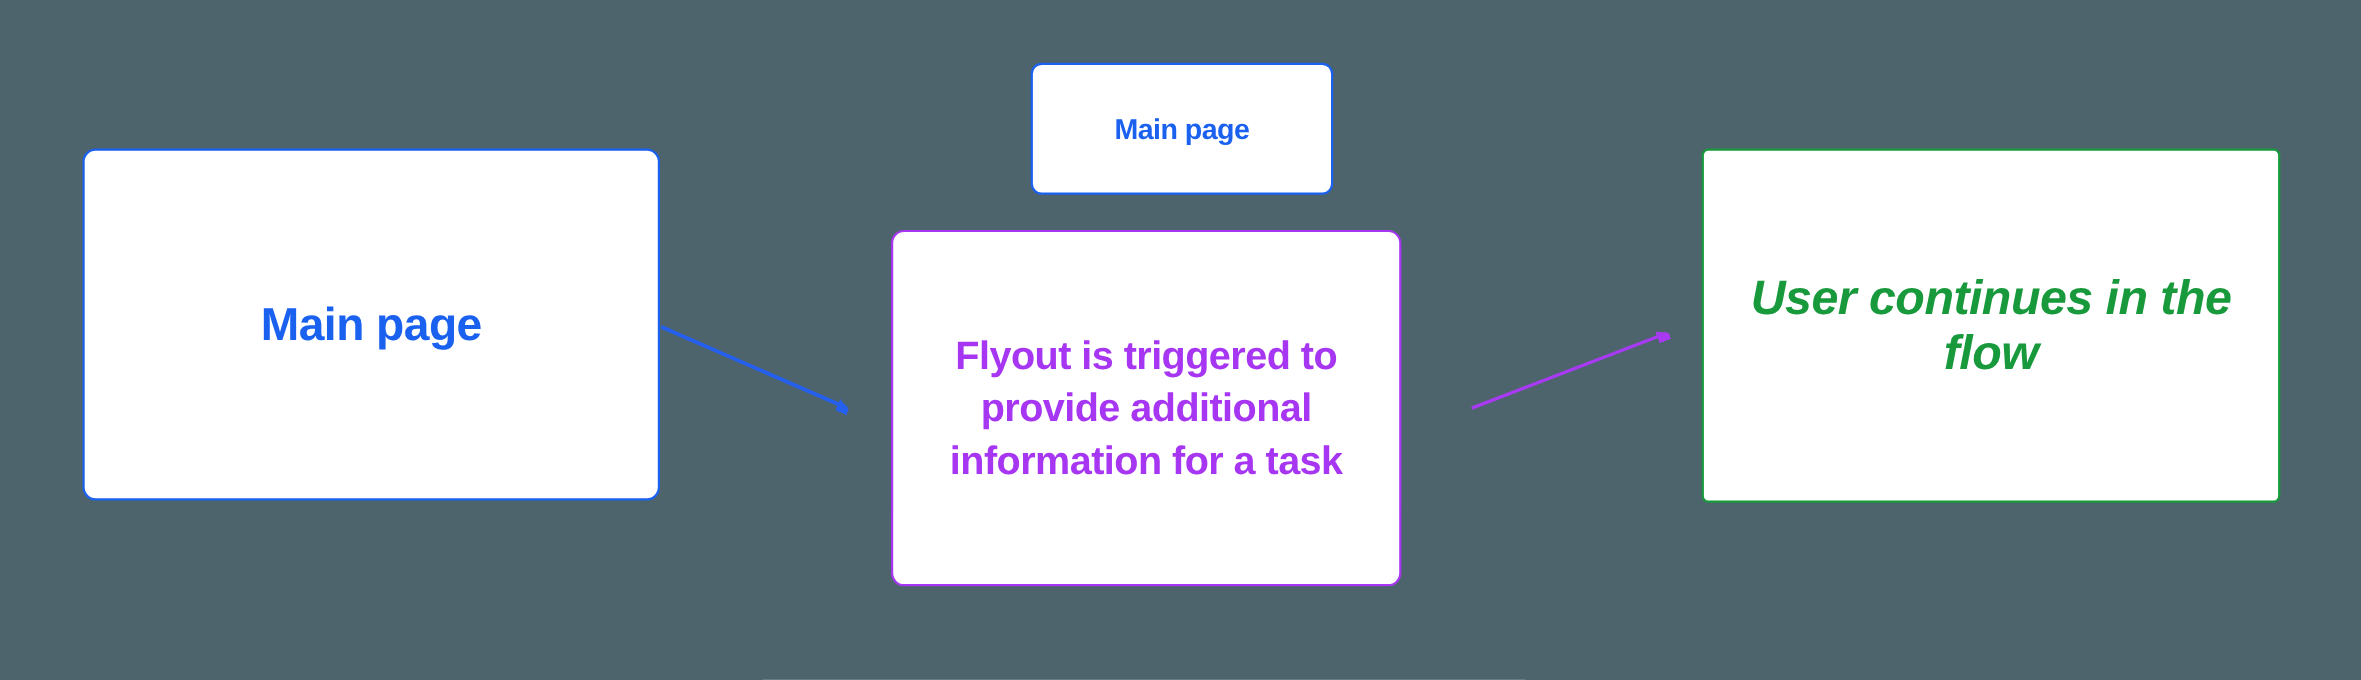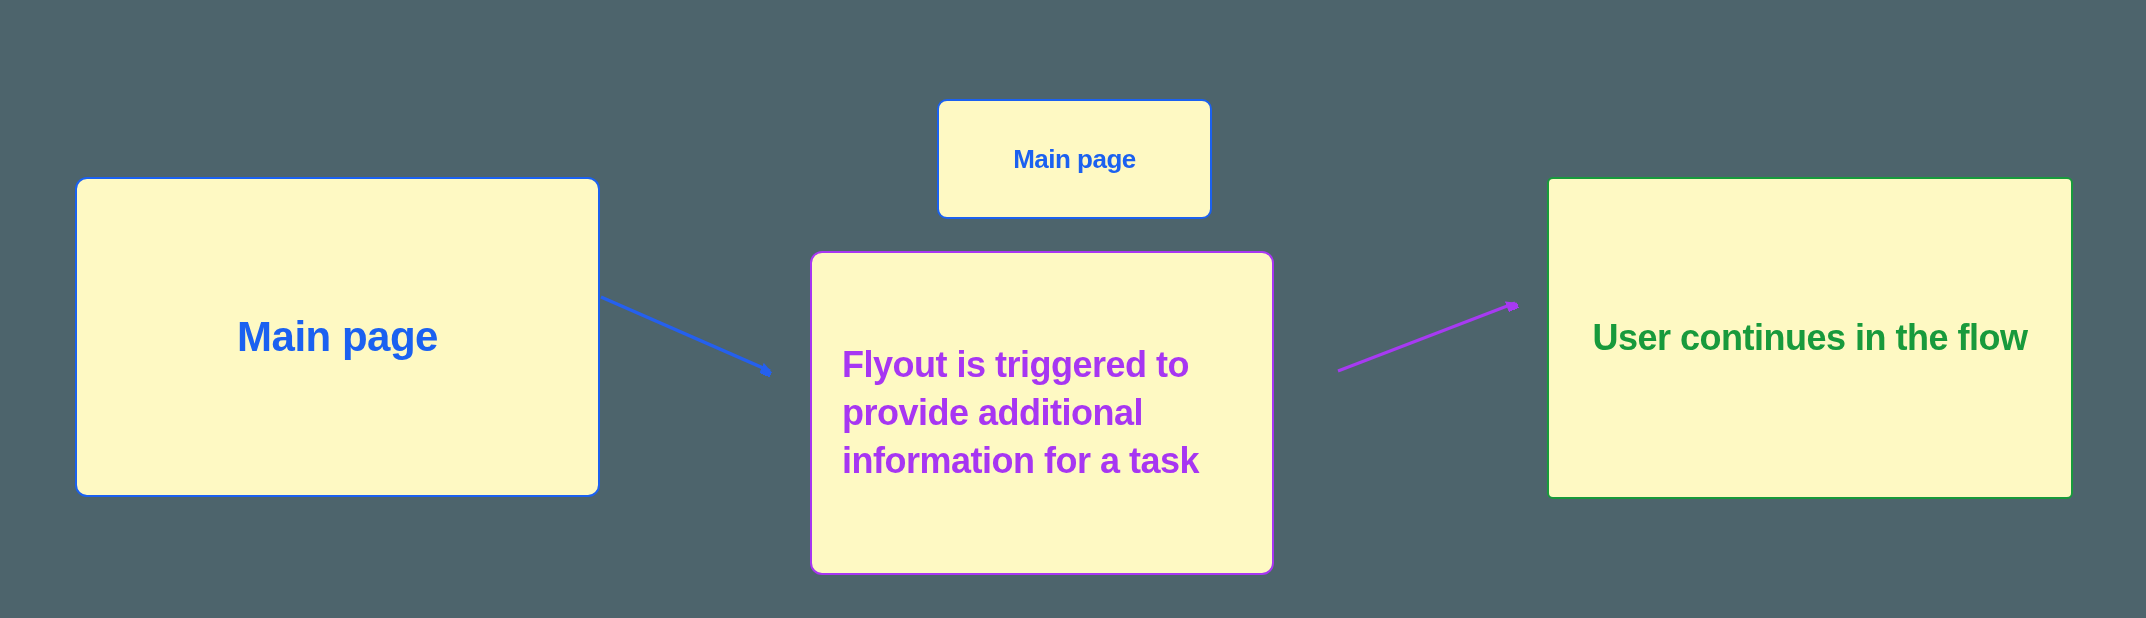--- a/index.html
+++ b/index.html
@@ -12,27 +12,27 @@
     font-family: "Liberation Sans", "DejaVu Sans", sans-serif;
   }
   .connectors {
     position: absolute;
     left: 0; top: 0;
     width: 2146px; height: 618px;
   }
   .node {
     position: absolute;
     box-sizing: border-box;
-    background: #fef9c3;
+    background: #ffffff;
     border-style: solid;
     border-width: 2px;
     display: flex;
     align-items: center;
     justify-content: center;
-    margin-top: 42px;
+    text-align: center;
   }
   .label {
     font-weight: 700;
     letter-spacing: -0.5px;
   }
   
   .node-blue   { border-color: #1b61f0; color: #1b61f0; }
   .node-purple { border-color: #a736f2; color: #a736f2; }
   .node-green  { border-color: #189a3c; color: #189a3c; }
 
@@ -56,21 +56,21 @@
   .node-flyout .label {
     font-size: 36px;
     line-height: 48px;
     max-width: 400px;
   }
 
   .node-user {
     left: 1547px; top: 135px; width: 526px; height: 322px;
     border-radius: 6px;
   }
-  .node-user .label { font-size: 36px; }
+  .node-user .label { font-size: 44px; font-style: italic; }
 </style>
 </head>
 <body>
 
 <div class="canvas">
 
   <svg class="connectors" viewBox="0 0 2146 618" xmlns="http://www.w3.org/2000/svg">
     <defs>
       <marker id="arrow-blue" markerWidth="11" markerHeight="11" refX="9" refY="5" orient="auto" markerUnits="userSpaceOnUse">
         <path d="M0,0 L10,5 L0,10 Z" transform="scale(2.2)" fill="#2560ee"></path>

